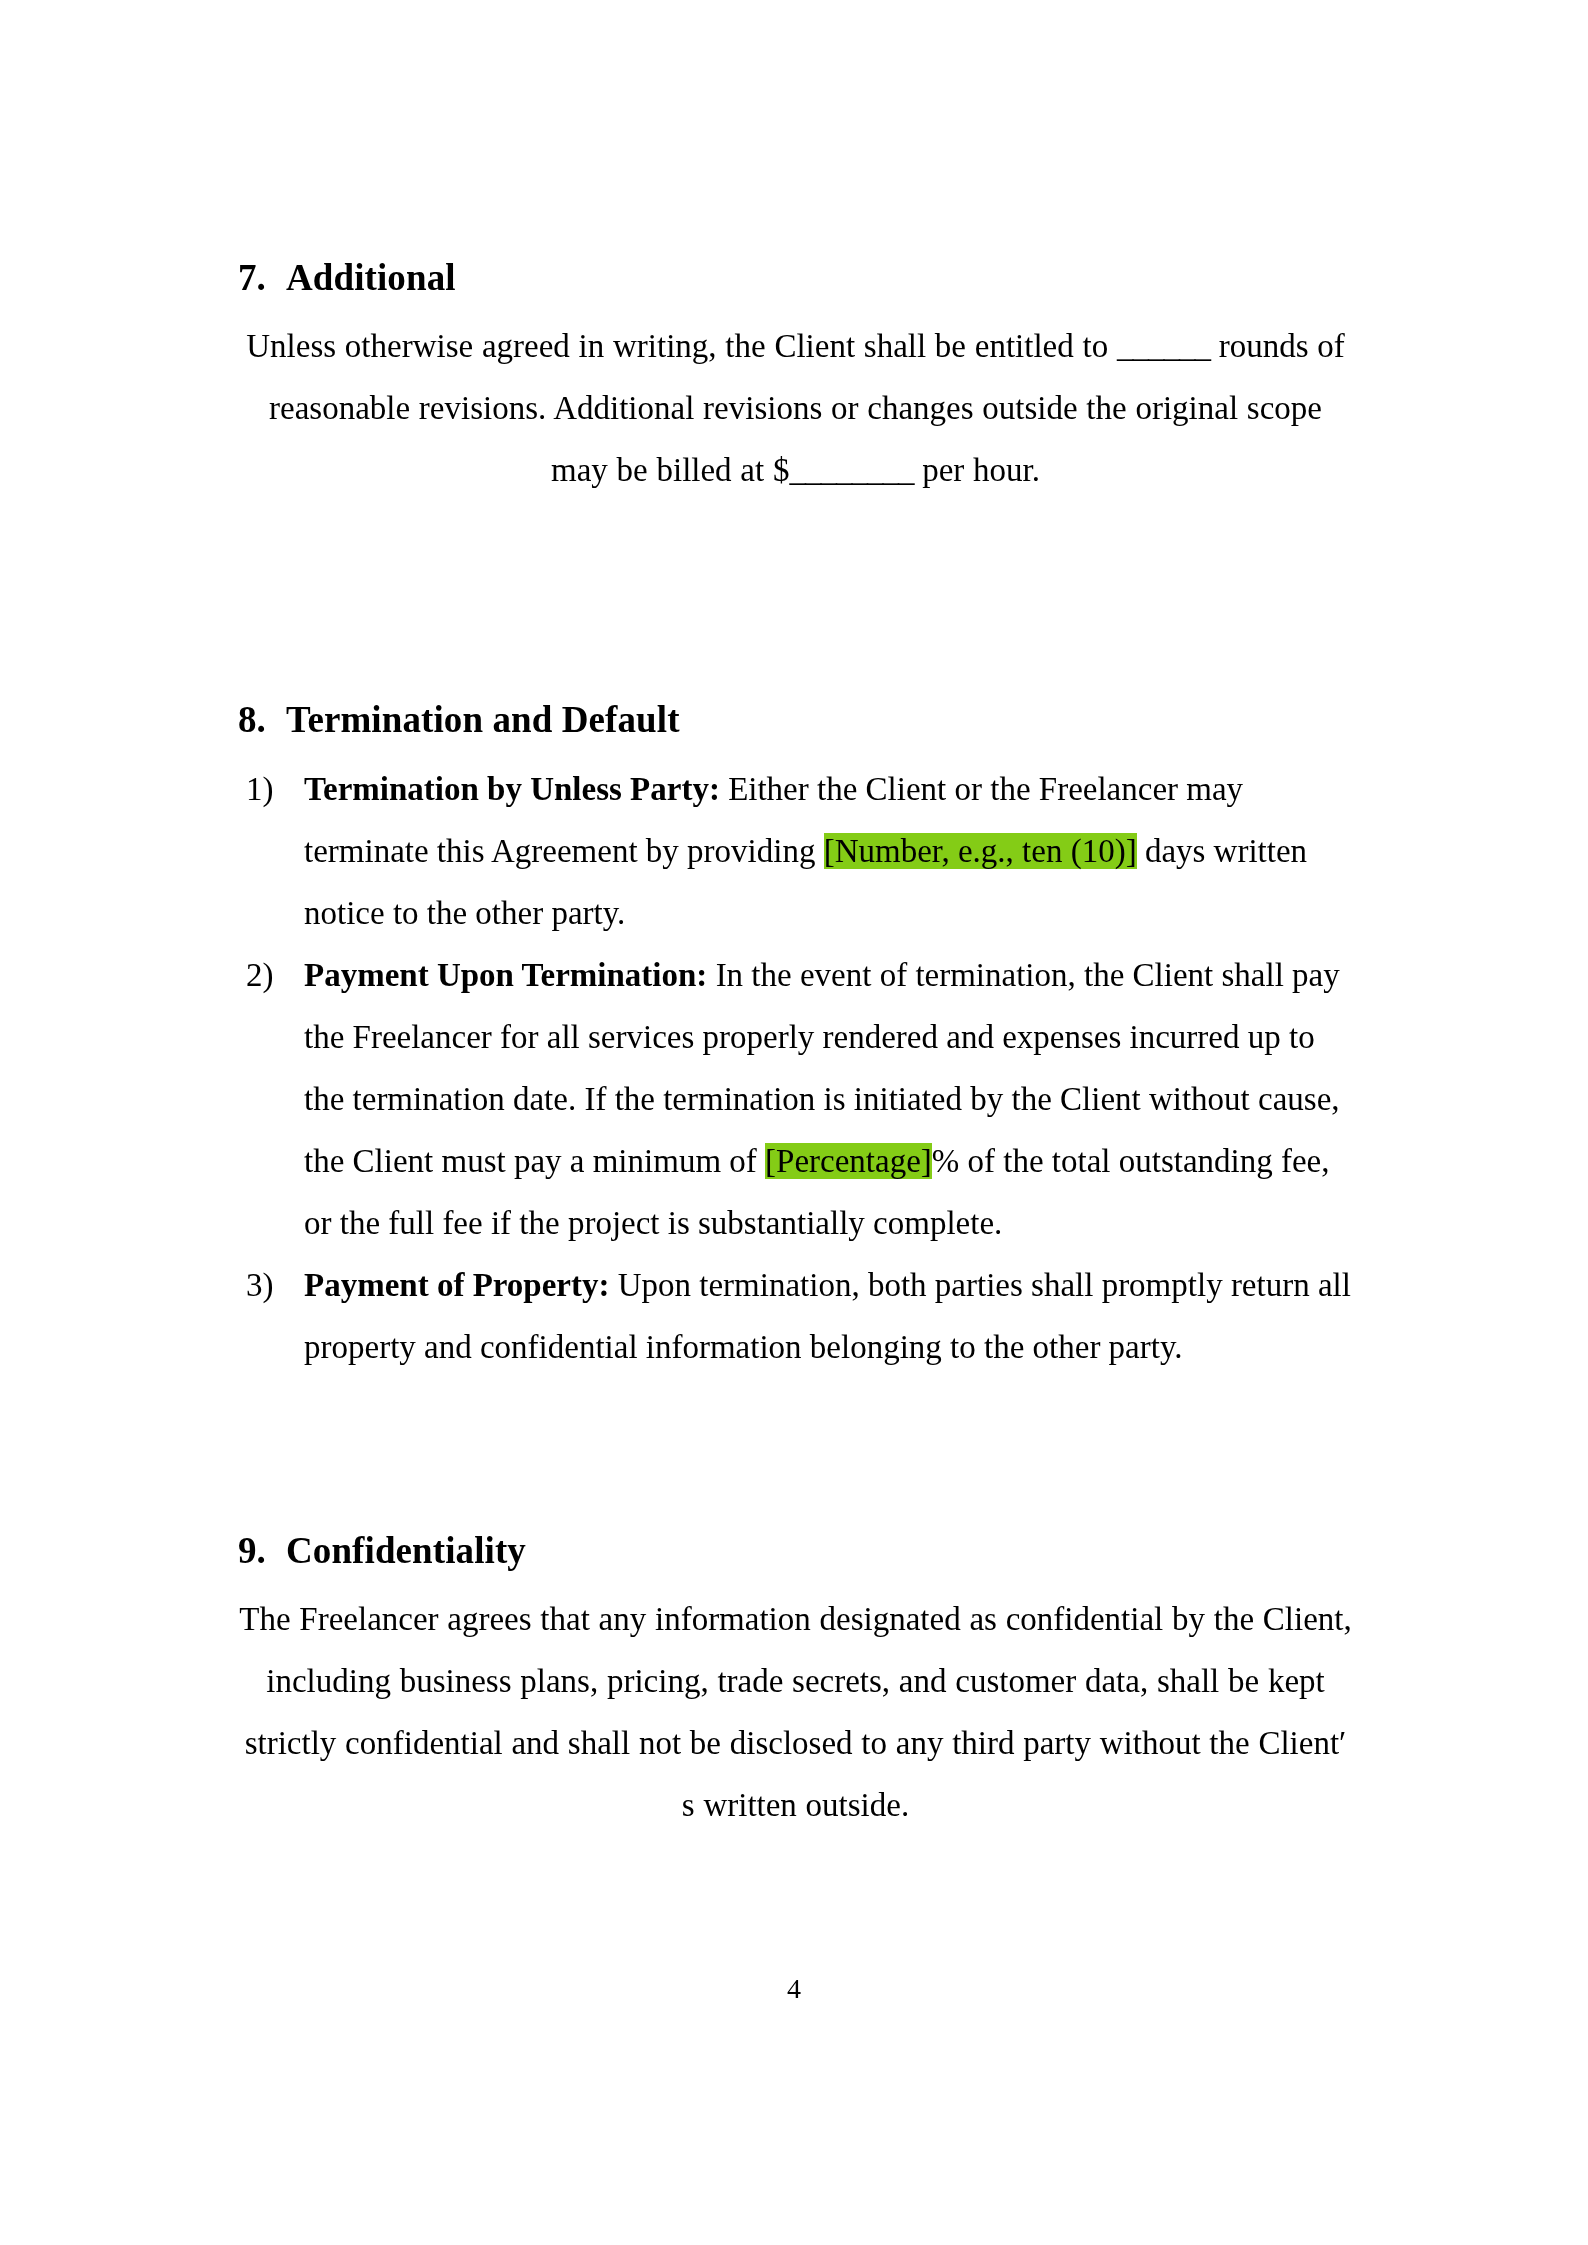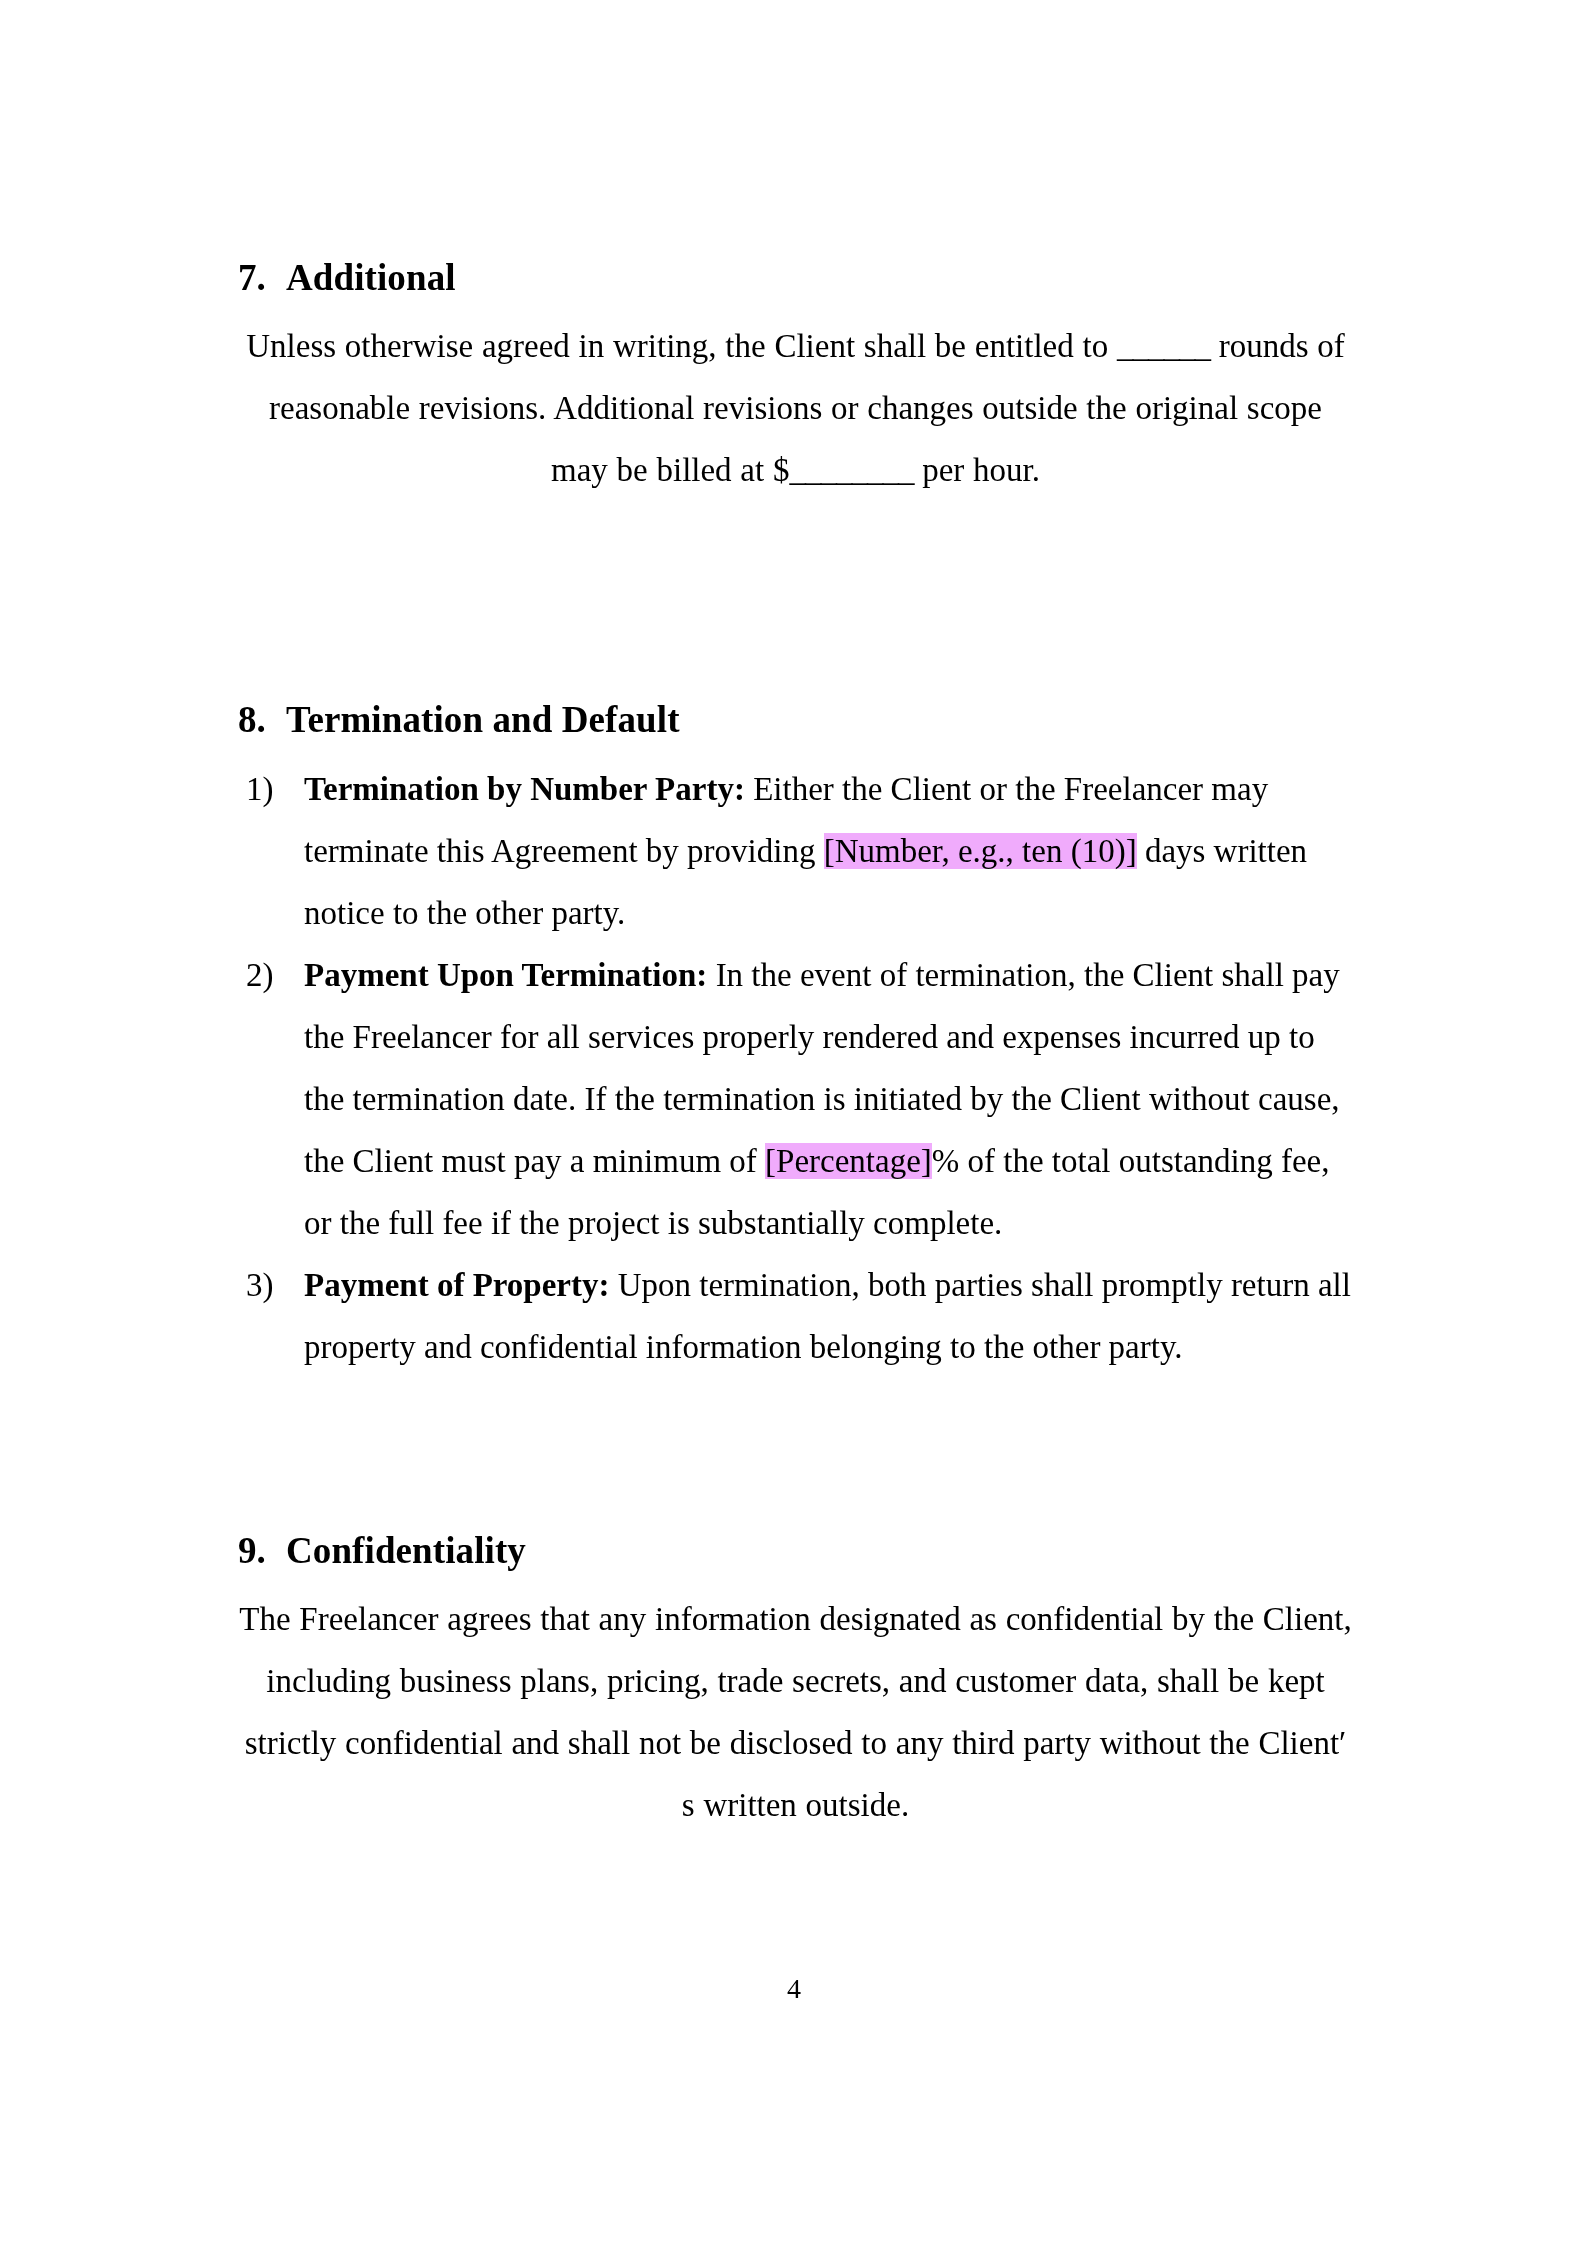--- a/index.html
+++ b/index.html
@@ -84,21 +84,21 @@
     width: 58px;
     font-size: 33px;
     line-height: 62px;
   }
   .lead-in {
     font-weight: bold;
   }
 
   
   .hl {
-    background-color: #f0abfc;
+    background-color: #84cc16;
   }
 
   
   .gap-lg { height: 196px; }
   .gap-md { height: 150px; }
 
   
   .page-number {
     position: absolute;
     left: 0;
@@ -126,21 +126,21 @@
     <div class="gap-lg"></div>
 
     <div class="section">
       <h2 class="section-heading">
         <span class="sec-num">8.</span>
         <span class="sec-title">Termination and Default</span>
       </h2>
 
       <ol class="num-list">
         <li>
-          <span class="marker">1)</span><span class="lead-in">Termination by Number Party:</span><span> Either the Client or the Freelancer may terminate this Agreement by providing </span><span class="hl">[Number, e.g., ten (10)]</span><span> days written notice to the other party.</span>
+          <span class="marker">1)</span><span class="lead-in">Termination by Unless Party:</span><span> Either the Client or the Freelancer may terminate this Agreement by providing </span><span class="hl">[Number, e.g., ten (10)]</span><span> days written notice to the other party.</span>
         </li>
         <li>
           <span class="marker">2)</span><span class="lead-in">Payment Upon Termination:</span><span> In the event of termination, the Client shall pay the Freelancer for all services properly rendered and expenses incurred up to the termination date. If the termination is initiated by the Client without cause, the Client must pay a minimum of </span><span class="hl">[Percentage]</span><span>% of the total outstanding fee, or the full fee if the project is substantially complete.</span>
         </li>
         <li>
           <span class="marker">3)</span><span class="lead-in">Payment of Property:</span><span> Upon termination, both parties shall promptly return all property and confidential information belonging to the other party.</span>
         </li>
       </ol>
     </div>
 

